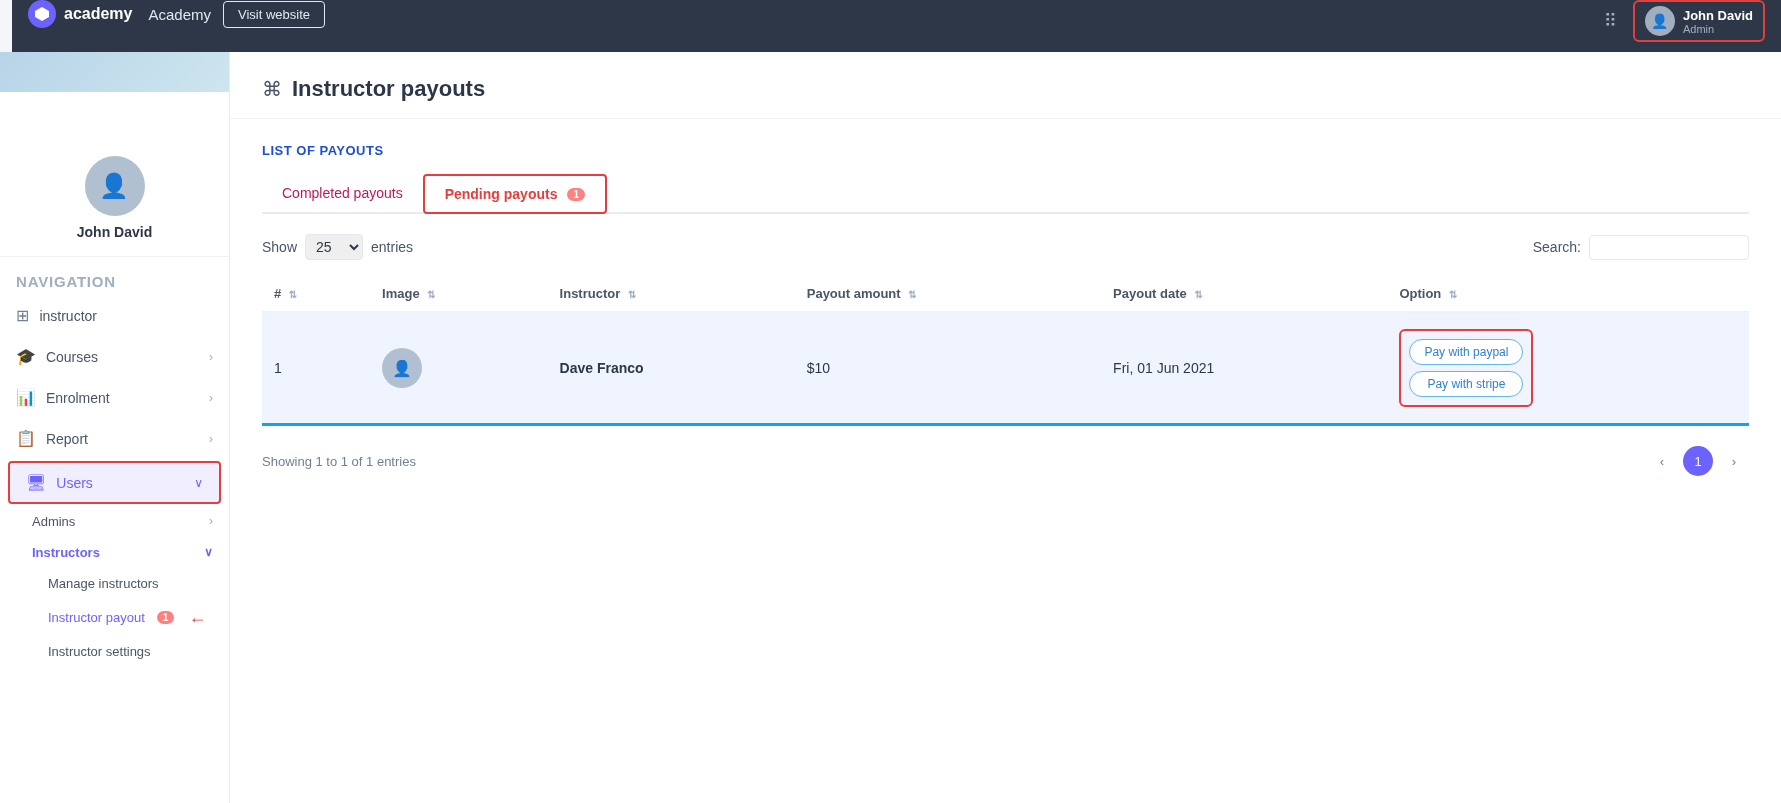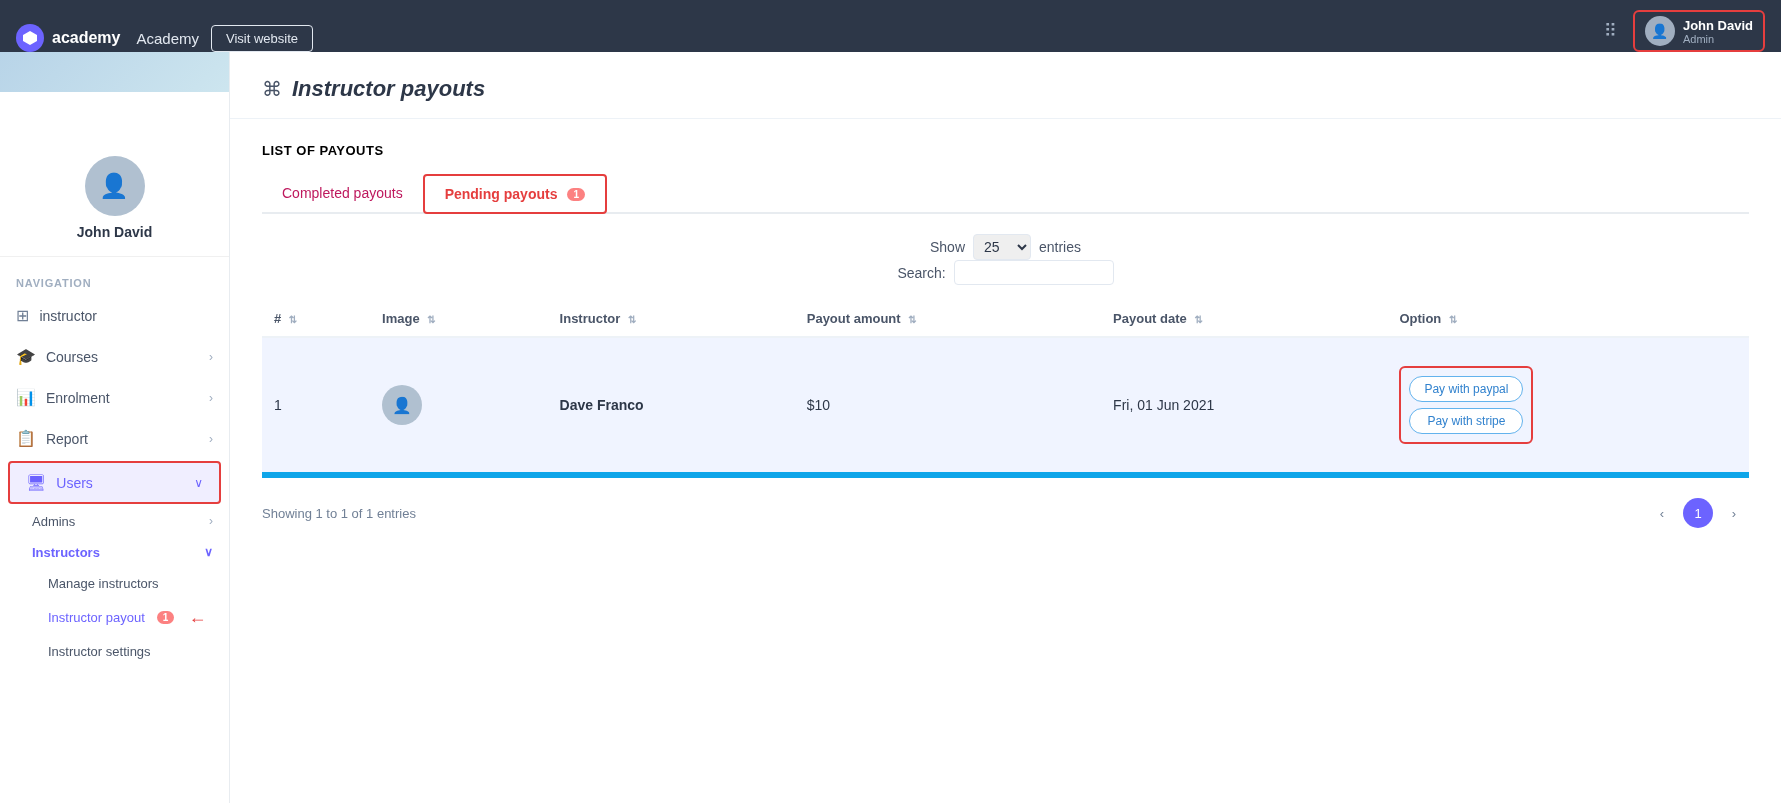--- a/index.html
+++ b/index.html
@@ -3,24 +3,25 @@
   <meta charset="utf-8">
   <style>
     * { margin: 0; padding: 0; box-sizing: border-box; }
     body { font-family: 'Segoe UI', Arial, sans-serif; background: #f5f6fa; display: flex; flex-direction: column; height: 100vh; overflow: hidden; }
 
     
     .topnav {
       background: #2d3748;
       height: 52px;
       display: flex;
-      align-items: flex-end;
+      align-items: flex-start;
       padding: 0 16px;
       justify-content: space-between;
       flex-shrink: 0;
+      margin-left: 12px;
     }
     .topnav-left { display: flex; align-items: center; gap: 12px; }
     .logo-area { display: flex; align-items: center; gap: 8px; }
     .logo-icon { width: 28px; height: 28px; background: #6c63ff; border-radius: 50%; display: flex; align-items: center; justify-content: center; }
     .logo-text { color: white; font-size: 16px; font-weight: 600; }
     .academy-label { color: #e2e8f0; font-size: 15px; margin-left: 4px; }
     .visit-btn {
       border: 1px solid #e2e8f0;
       background: transparent;
       color: #e2e8f0;
@@ -69,21 +70,21 @@
       padding: 24px 16px 16px;
       border-bottom: 1px solid #f0f0f0;
     }
     .profile-avatar {
       width: 60px; height: 60px; border-radius: 50%; background: #b0c0d0;
       display: flex; align-items: center; justify-content: center;
       color: white; font-size: 24px; margin-bottom: 8px;
     }
     .profile-name { font-size: 14px; font-weight: 600; color: #2d3748; }
     .nav-section { padding: 16px 16px 4px; }
-    .nav-label { font-size: 11px; color: #a0aec0; font-weight: 600; letter-spacing: 0.8px; text-transform: uppercase; }
+    .nav-label { font-size: 15px; color: #a0aec0; font-weight: 600; letter-spacing: 0.8px; text-transform: uppercase; }
     .nav-item {
       display: flex; align-items: center; justify-content: space-between;
       padding: 10px 16px;
       color: #4a5568;
       font-size: 14px;
       cursor: pointer;
       border-radius: 4px;
       margin: 1px 0;
     }
     .nav-item.active { color: #6c63ff; background: #f0eeff; }
@@ -117,24 +118,24 @@
     
     .content { flex: 1; overflow-y: auto; background: white; }
     .content-header {
       padding: 24px 32px 16px;
       border-bottom: 1px solid #edf2f7;
       display: flex;
       align-items: center;
       gap: 10px;
     }
     .content-header-icon { color: #4a5568; font-size: 20px; }
-    .content-title { font-size: 22px; font-weight: 600; color: #2d3748; font-style: italic; }
+    .content-title { font-size: 22px; font-weight: 600; color: #2d3748; }
 
     .content-body { padding: 24px 32px; }
-    .list-label { font-size: 13px; font-weight: 600; color: #000000; letter-spacing: 0.5px; text-transform: uppercase; margin-bottom: 16px; }
+    .list-label { font-size: 13px; font-weight: 600; color: #1d4ed8; letter-spacing: 0.5px; text-transform: uppercase; margin-bottom: 16px; }
 
     
     .tabs { display: flex; gap: 0; margin-bottom: 20px; border-bottom: 2px solid #e8ecf0; }
     .tab {
       padding: 10px 20px;
       font-size: 14px;
       color: #be185d;
       cursor: pointer;
       border: none;
       background: none;
@@ -148,21 +149,20 @@
       margin-bottom: -2px;
       font-weight: 600;
     }
 
     
     .table-controls {
       display: flex;
       align-items: center;
       justify-content: space-between;
       margin-bottom: 16px;
-      flex-direction: column;
     }
     .show-entries { display: flex; align-items: center; gap: 8px; font-size: 14px; color: #4a5568; }
     .entries-select {
       border: 1px solid #e2e8f0;
       border-radius: 4px;
       padding: 3px 6px;
       font-size: 14px;
       color: #2d3748;
     }
     .search-area { display: flex; align-items: center; gap: 8px; font-size: 14px; color: #4a5568; }
@@ -180,22 +180,22 @@
       padding: 10px 12px;
       text-align: left;
       color: #4a5568;
       font-weight: 600;
       font-size: 13px;
       border-bottom: 2px solid #edf2f7;
       background: white;
     }
     .data-table th .sort-icon { color: #a0aec0; font-size: 10px; margin-left: 4px; }
     .data-table td {
-      padding: 28px 12px;
-      border-bottom: 6px solid #0ea5e9;
+      padding: 16px 12px;
+      border-bottom: 3px solid #0ea5e9;
       color: #2d3748;
     }
     .data-table tr.row-highlight { background: #f0f4ff; }
     .instructor-avatar {
       width: 40px; height: 40px; border-radius: 50%;
       background: #b0c0d0;
       display: flex; align-items: center; justify-content: center;
       color: white; font-size: 16px;
     }
     .pay-btn {

